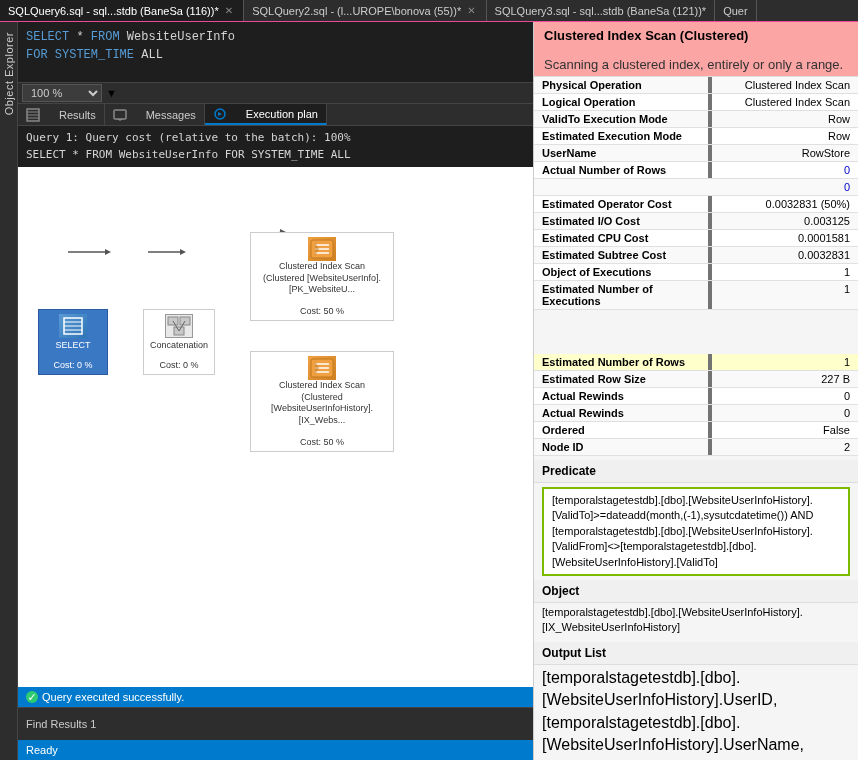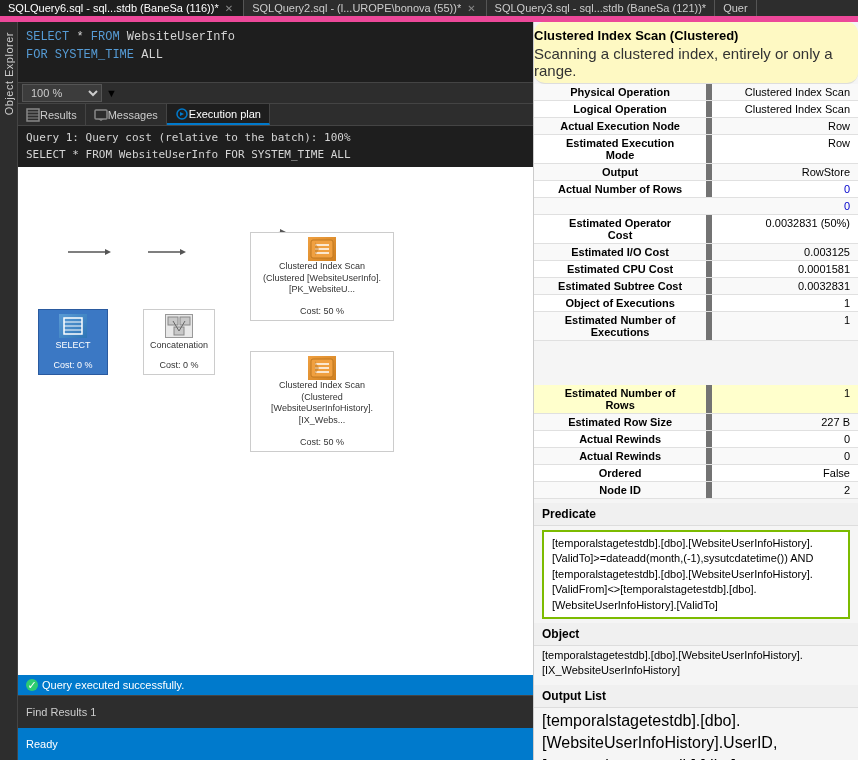--- a/index.html
+++ b/index.html
@@ -2,21 +2,21 @@
 <html><head>
   <meta charset="utf-8">
   <style>
     * { margin: 0; padding: 0; box-sizing: border-box; }
     body { font-family: 'Segoe UI', Arial, sans-serif; font-size: 11px; background: #1e1e1e; color: #000; overflow: hidden; width: 858px; height: 760px; display: flex; flex-direction: column; }
 
     
     .tab-bar {
       display: flex;
       background: #2d2d2d;
-      border-bottom: 6px solid #ec4899;
+      border-bottom: 1px solid #ec4899;
       height: 22px;
       flex-shrink: 0;
       align-items: stretch;
     }
     .tab {
       display: flex;
       align-items: center;
       padding: 0 8px;
       font-size: 11px;
       color: #ccc;
@@ -130,21 +130,21 @@
       align-items: stretch;
       flex-shrink: 0;
     }
     .bottom-tab {
       display: flex;
       align-items: center;
       padding: 0 8px;
       font-size: 11px;
       color: #ccc;
       cursor: pointer;
-      gap: 0;
+      gap: 19px;
       border-right: 1px solid #444;
     }
     .bottom-tab.active {
       background: #1e1e1e;
       color: #fff;
       border-bottom: 2px solid #007acc;
     }
     .tab-icon {
       width: 14px;
       height: 14px;
@@ -269,67 +269,65 @@
       color: #ccc;
       font-size: 11px;
     }
 
     
     .ready-bar {
       background: #007acc;
       height: 18px;
       display: flex;
       align-items: center;
-      padding: 16px 8px;
+      padding: 10px 8px;
       flex-shrink: 0;
     }
     .ready-text {
       color: #fff;
       font-size: 11px;
     }
 
     
     .right-panel {
       flex: 1;
       background: #f5f5f5;
       border-left: 1px solid #ccc;
       overflow-y: auto;
       font-size: 11px;
     }
 
     .props-header {
-      background: #fef9c3;
-      padding: 6px 0 4px;
+      background: #fca5a5;
+      padding: 6px 10px 4px;
       border-bottom: 1px solid #ddd;
-      border-radius: 11px;
     }
     .props-title {
       font-size: 13px;
       font-weight: bold;
       color: #000;
     }
     .props-subtitle {
-      font-size: 15px;
+      font-size: 13px;
       color: #333;
-      margin-top: 2px;
+      margin-top: 14px;
     }
     .props-row {
       display: flex;
       border-bottom: 1px solid #e0e0e0;
     }
     .props-row:nth-child(odd) { background: #f9f9f9; }
     .props-row:nth-child(even) { background: #fff; }
     .props-key {
       width: 55%;
-      padding: 2px 24px;
+      padding: 2px 8px;
       font-weight: bold;
       color: #000;
-      border-right: 6px solid #737373;
-      font-size: 11px;
-      text-align: center;
+      border-right: 4px solid #737373;
+      font-size: 11px;
     }
     .props-val {
       flex: 1;
       padding: 2px 8px;
       text-align: right;
       color: #000;
       font-size: 11px;
     }
     .props-val.blue { color: #0000cc; }
 
@@ -591,29 +589,29 @@
         <div>
           <div class="props-row">
             <div class="props-key">Physical Operation</div>
             <div class="props-val">Clustered Index Scan</div>
           </div>
           <div class="props-row">
             <div class="props-key">Logical Operation</div>
             <div class="props-val">Clustered Index Scan</div>
           </div>
           <div class="props-row">
-            <div class="props-key">Actual Execution Node</div>
+            <div class="props-key">ValidTo Execution Mode</div>
             <div class="props-val">Row</div>
           </div>
           <div class="props-row">
             <div class="props-key">Estimated Execution Mode</div>
             <div class="props-val">Row</div>
           </div>
           <div class="props-row">
-            <div class="props-key">Output</div>
+            <div class="props-key">UserName</div>
             <div class="props-val">RowStore</div>
           </div>
           <div class="props-row">
             <div class="props-key">Actual Number of Rows</div>
             <div class="props-val blue">0</div>
           </div>
           <div class="props-row">
             <div class="props-val blue">0</div>
           </div>
           <div class="props-row">

